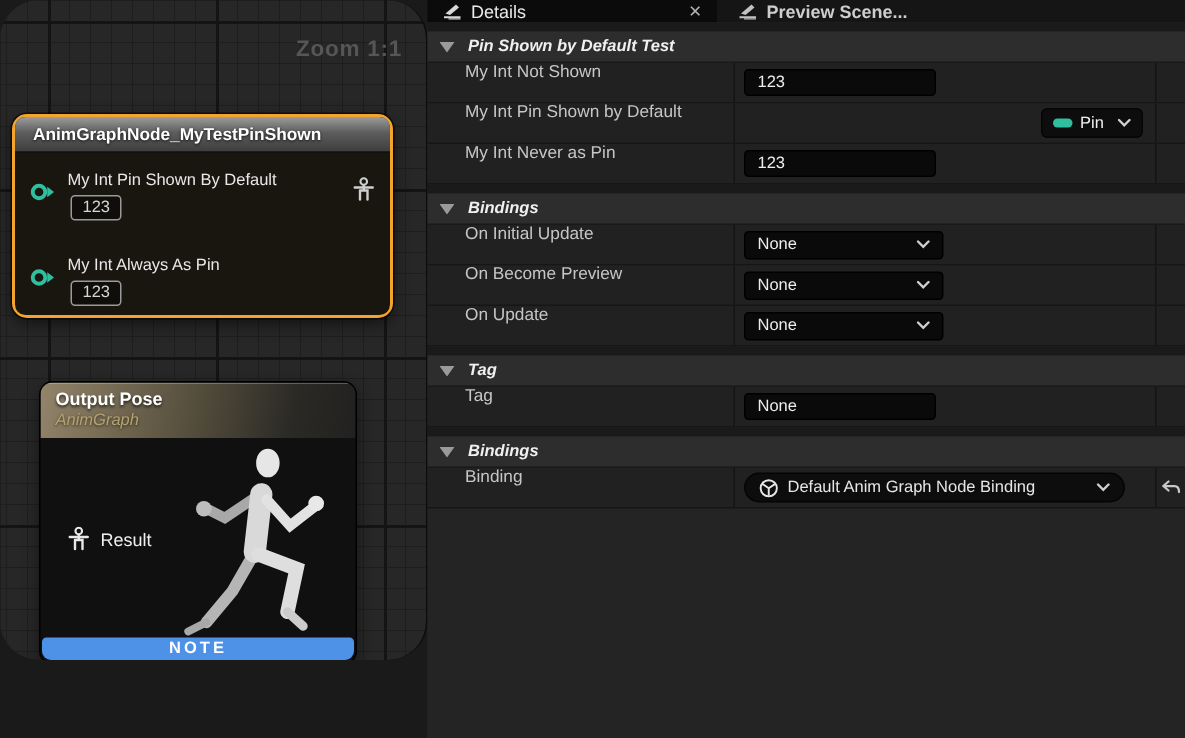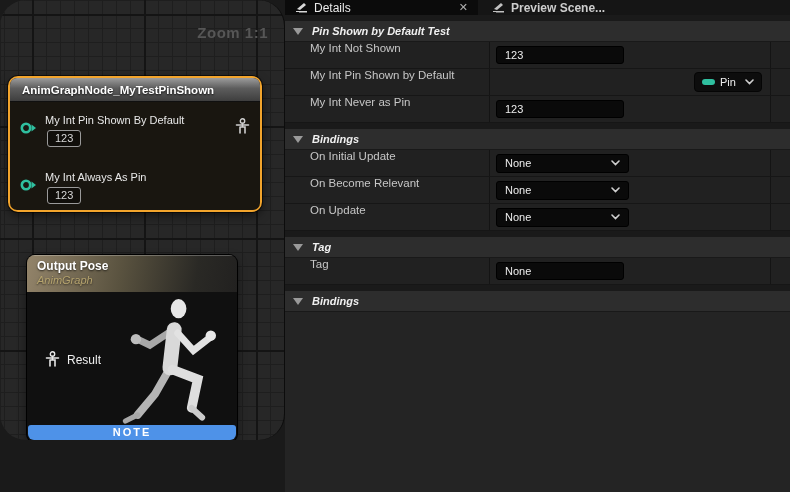--- a/index.html
+++ b/index.html
@@ -259,21 +259,21 @@
             <span class="dtxt">None</span>
             <svg width="9" height="6" viewBox="0 0 9 6">
               <path d="M1 1 L4.5 4.5 L8 1" fill="none" stroke="#cfcfcf" stroke-width="1.6" stroke-linecap="round"></path>
             </svg>
           </div>
         </div>
         <div class="vsep"></div>
           <div class="gutter"></div>
       </div>
       <div class="drow">
-        <div class="dlabel">On Become Relevant</div>
+        <div class="dlabel">On Become Preview</div>
         <div class="vsep"></div>
         <div class="dvalue">
           <div class="ddrop">
             <span class="dtxt">None</span>
             <svg width="9" height="6" viewBox="0 0 9 6">
               <path d="M1 1 L4.5 4.5 L8 1" fill="none" stroke="#cfcfcf" stroke-width="1.6" stroke-linecap="round"></path>
             </svg>
           </div>
         </div>
         <div class="vsep"></div>
@@ -311,16 +311,38 @@
           <div class="gutter"></div>
       </div>
 
       <div class="dgap"></div>
       <div class="dhead">
         <svg width="10" height="7" viewBox="0 0 10 7">
             <path d="M0 0 H10 L5 7 Z" fill="#9a9a9a"></path>
           </svg>
         <span class="htxt">Bindings</span>
       </div>
+      <div class="drow">
+        <div class="dlabel">Binding</div>
+        <div class="vsep"></div>
+        <div class="dvalue">
+          <div class="bdrop">
+            <svg width="13" height="13" viewBox="0 0 13 13">
+              <circle cx="6.5" cy="6.5" r="5.4" fill="none" stroke="#e6e6e6" stroke-width="1.3"></circle>
+              <path d="M6.5 6.5 V11.5 M6.5 6.5 L2.2 3.6 M6.5 6.5 L10.8 3.6" stroke="#e6e6e6" stroke-width="1.3" fill="none"></path>
+            </svg>
+            <span class="btxt">Default Anim Graph Node Binding</span>
+            <svg class="chev" width="9" height="6" viewBox="0 0 9 6">
+              <path d="M1 1 L4.5 4.5 L8 1" fill="none" stroke="#cfcfcf" stroke-width="1.6" stroke-linecap="round"></path>
+            </svg>
+          </div>
+        </div>
+        <div class="vsep"></div>
+        <div class="gutter">
+          <svg width="13" height="11" viewBox="0 0 13 11">
+            <path d="M5 1 L1.5 4 L5 7 M1.5 4 H9 C11 4 12 5.5 12 8" fill="none" stroke="#c8c8c8" stroke-width="1.5" stroke-linecap="round" stroke-linejoin="round"></path>
+          </svg>
+        </div>
+      </div>
 
     </div>
   </div>
 </div>
 
 </body></html>

